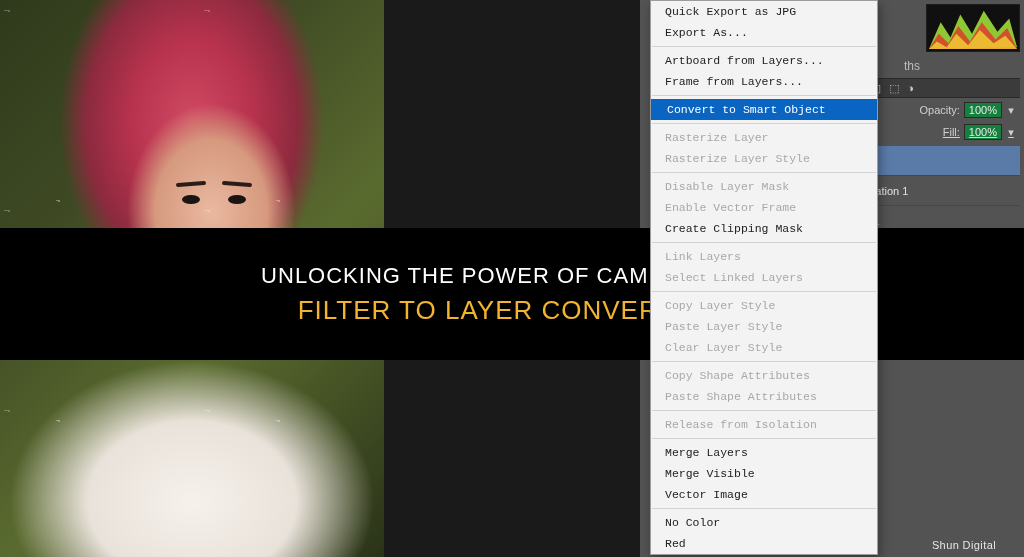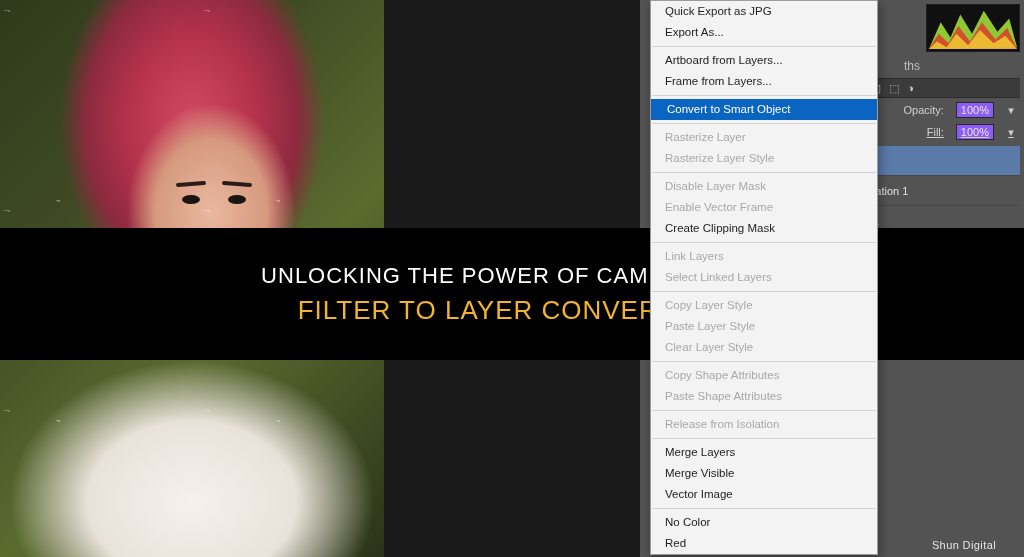--- a/index.html
+++ b/index.html
@@ -88,27 +88,27 @@
     border-top: 1px solid #2a2a2a;
     border-bottom: 1px solid #2a2a2a;
   }
   .iconrow span { color: #cdcdcd; font-size: 11px; cursor: default; }
 
   
   .proprow {
     position: absolute; right: 4px;
     width: 190px; height: 20px;
     display: flex; align-items: center; justify-content: flex-end;
-    gap: 12px; padding-right: 4px;
+    gap: 4px; padding-right: 4px;
     font-size: 11px; color: #d0d0d0;
   }
   .proprow.opacity { top: 100px; }
   .proprow.fill    { top: 122px; text-decoration: underline; }
   .valuebox {
-    background: #8b5cf6; border: 1px solid #292929;
+    background: #15803d; border: 1px solid #292929;
     padding: 1px 4px; min-width: 38px; text-align: left;
     color: #e8e8e8;
   }
   .dropdown-caret { width: 10px; text-align: center; color: #cfcfcf; }
 
   
   .layer-list {
     position: absolute; right: 4px; top: 146px;
     width: 210px;
   }
@@ -137,20 +137,21 @@
     border: 1px solid #9c9c9c;
     box-shadow: 2px 4px 10px rgba(0,0,0,0.35);
     font-size: 11.5px;
     z-index: 50;
   }
   .context-menu .item {
     padding: 3px 14px;
     line-height: 15px;
     white-space: nowrap;
     cursor: default;
+    font-family: Liberation Mono, monospace;
   }
   .context-menu .item.disabled { color: #a8a8a8; }
   .context-menu .item.highlight { background: #0a64c2; color: #fff; padding-left: 16px; }
   .context-menu .sep { height: 1px; background: #d2d2d2; margin: 3px 1px; }
 
 </style>
 </head>
 <body>
 
 <div class="portrait">

